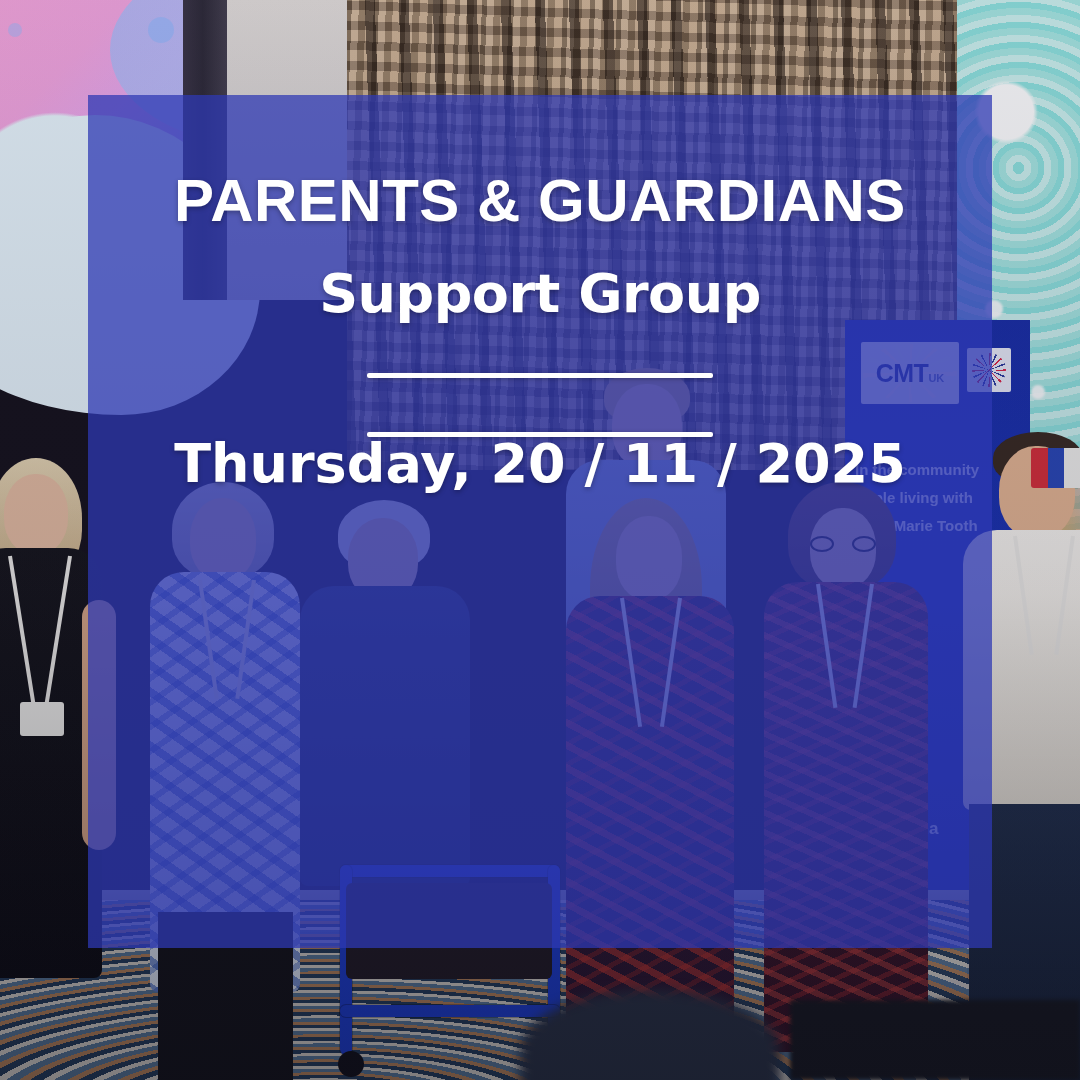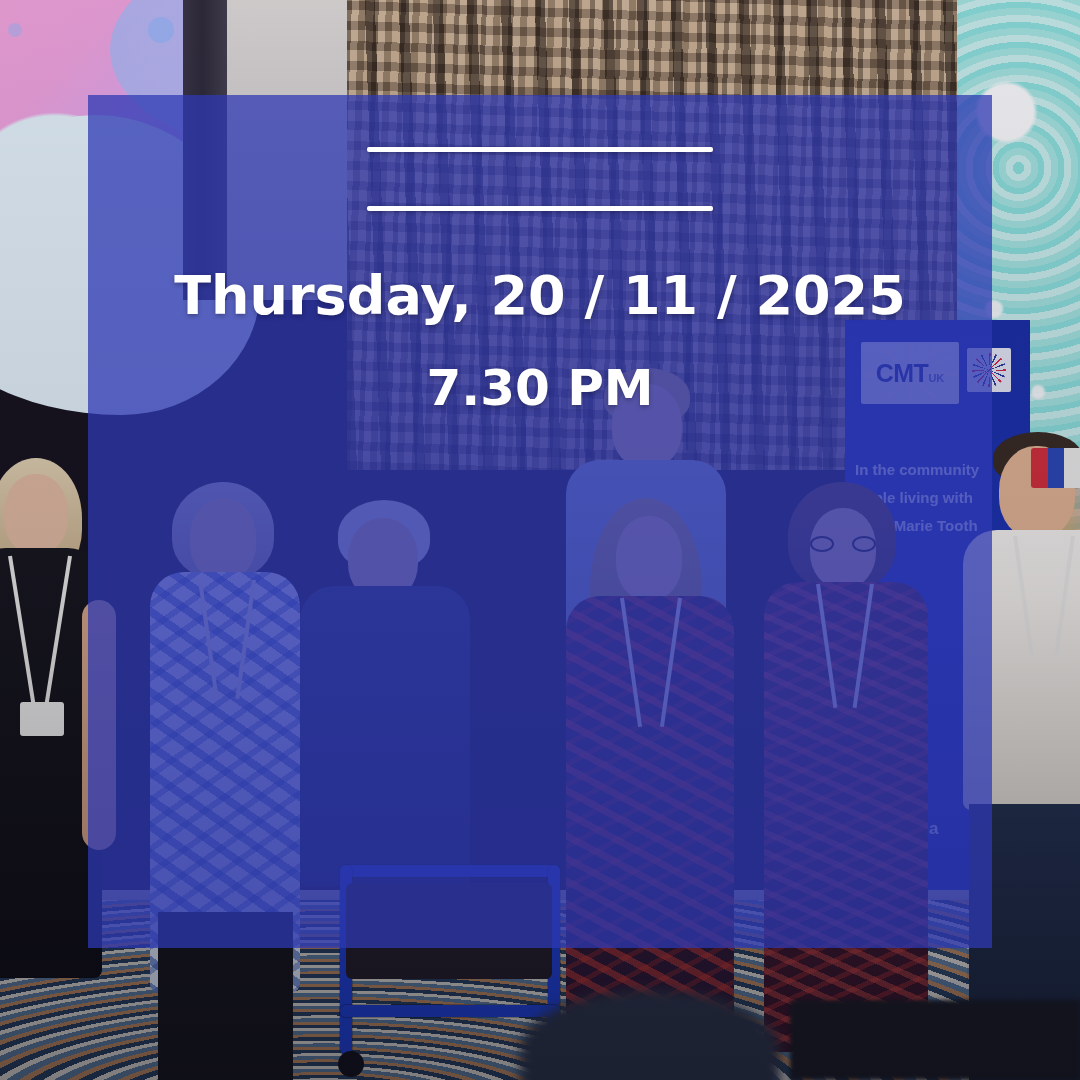--- a/index.html
+++ b/index.html
@@ -292,21 +292,20 @@
   .rule.bottom { margin-top:54px; }
 
   .meeting {
     margin-top:48px;
     font:700 58px/1 "Liberation Sans", sans-serif;
     letter-spacing:.5px;
     text-shadow:0 2px 5px rgba(0,0,0,.30);
   }
 
   .date {
-    margin-top:58px;
     font:700 54px/1 "DejaVu Sans", sans-serif;
     letter-spacing:0px;
     text-shadow:0 2px 5px rgba(0,0,0,.30);
   }
   .time {
     margin-top:40px;
     font:700 50px/1 "DejaVu Sans", sans-serif;
     text-shadow:0 2px 5px rgba(0,0,0,.30);
   }
 </style>
@@ -456,27 +455,28 @@
 
     <div class="fg-blur"></div>
     <div class="fg-table"></div>
 
     <div class="photo-grade"></div>
   </div>
 
   <div id="overlay">
     <div class="content">
 
-
+      <div class="headline">PARENTS &amp; GUARDIANS</div>
+
+      <div class="subhead">Support Group</div>
 
       <div class="rule top"></div>
 
 
       <div class="rule bottom"></div>
 
       <div class="date">Thursday, 20 / 11 / 2025</div>
 
-      <div class="time">7.30 PM</div>
 
     </div>
   </div>
 
 </div>
 
 </body></html>

